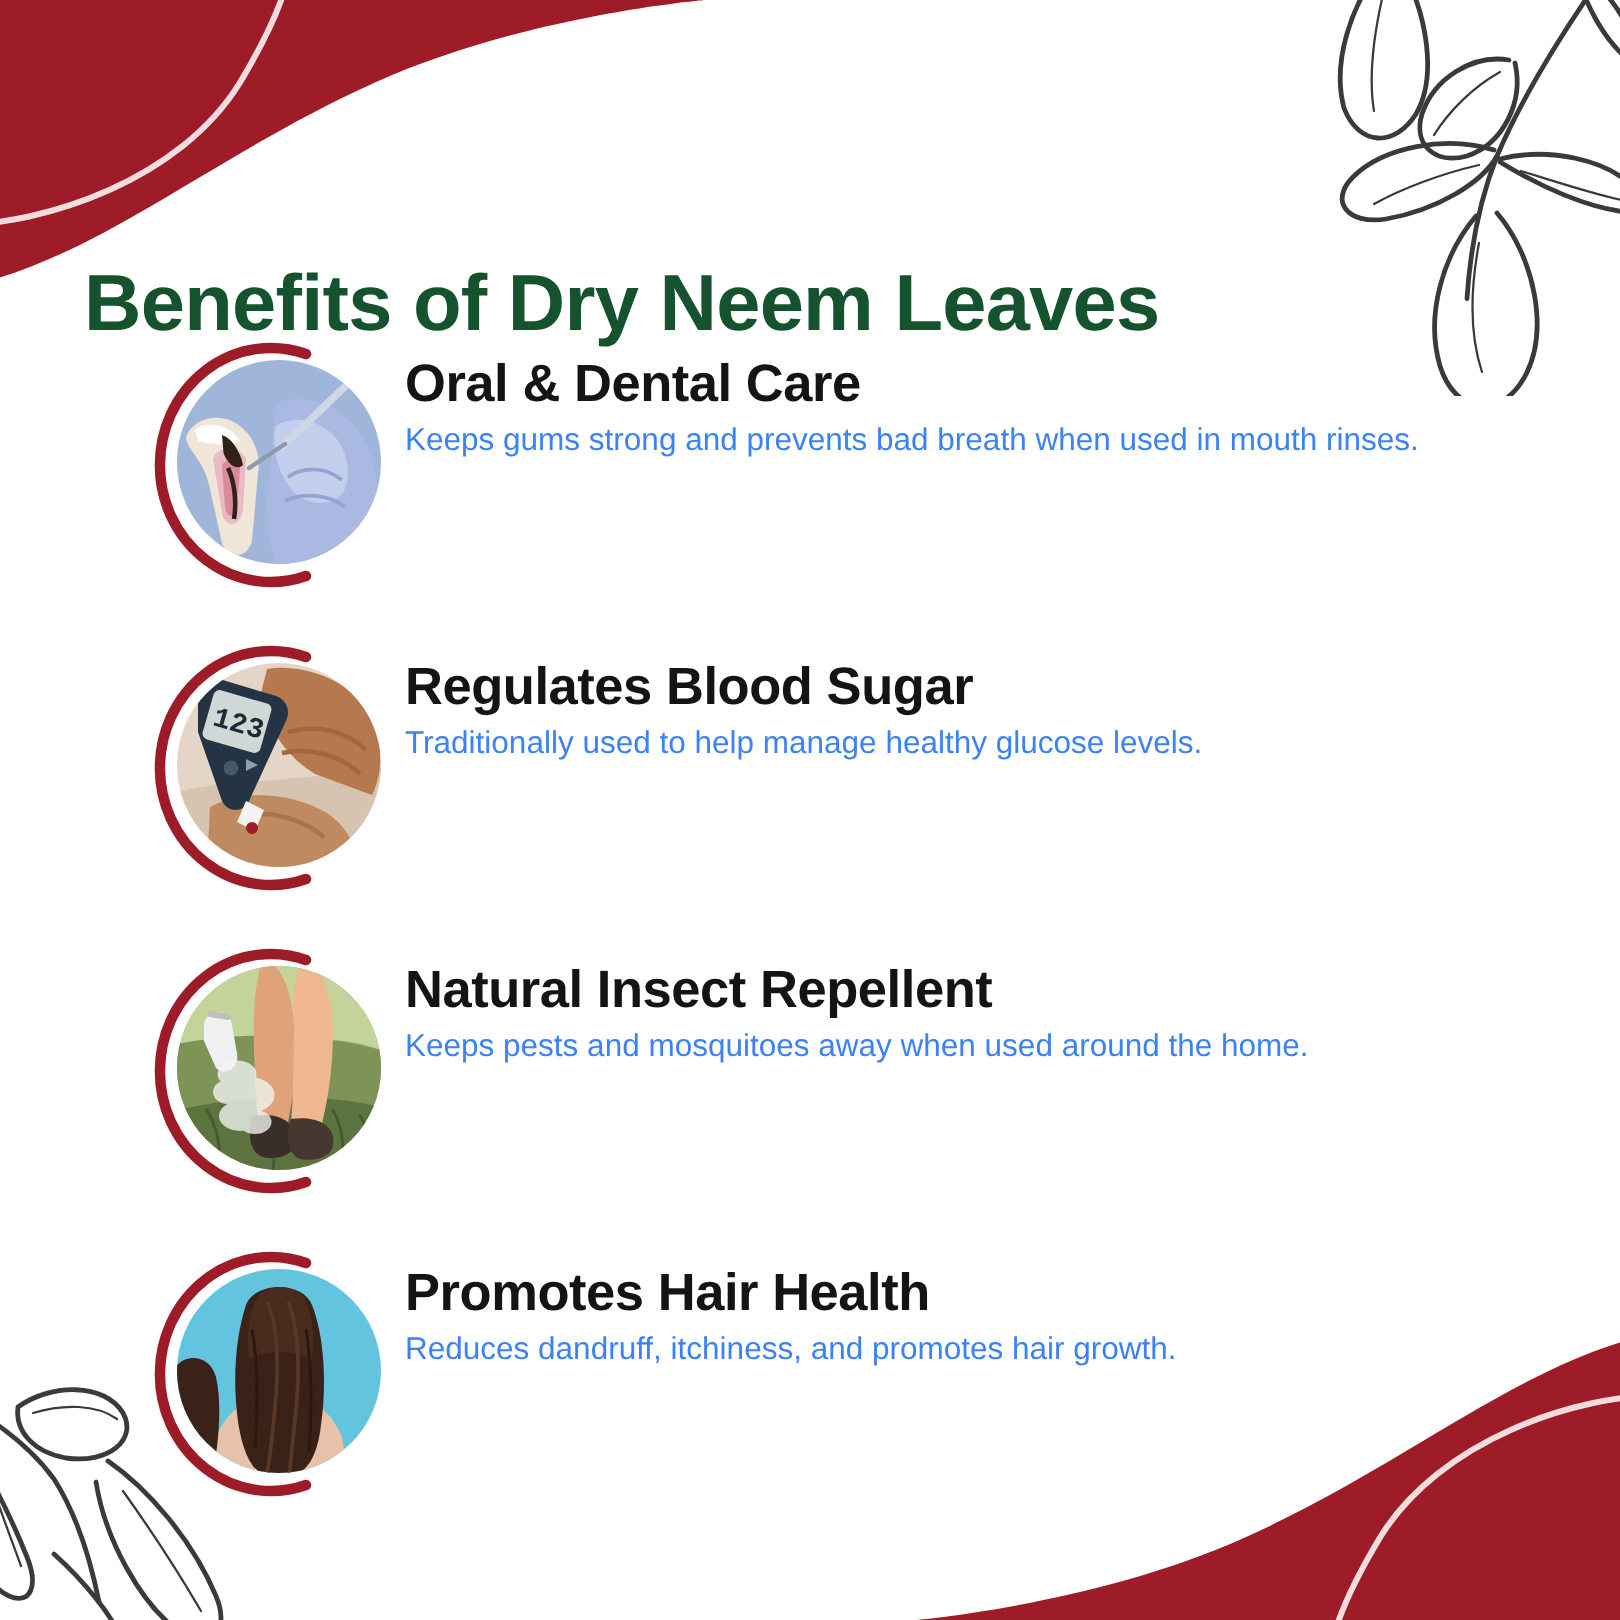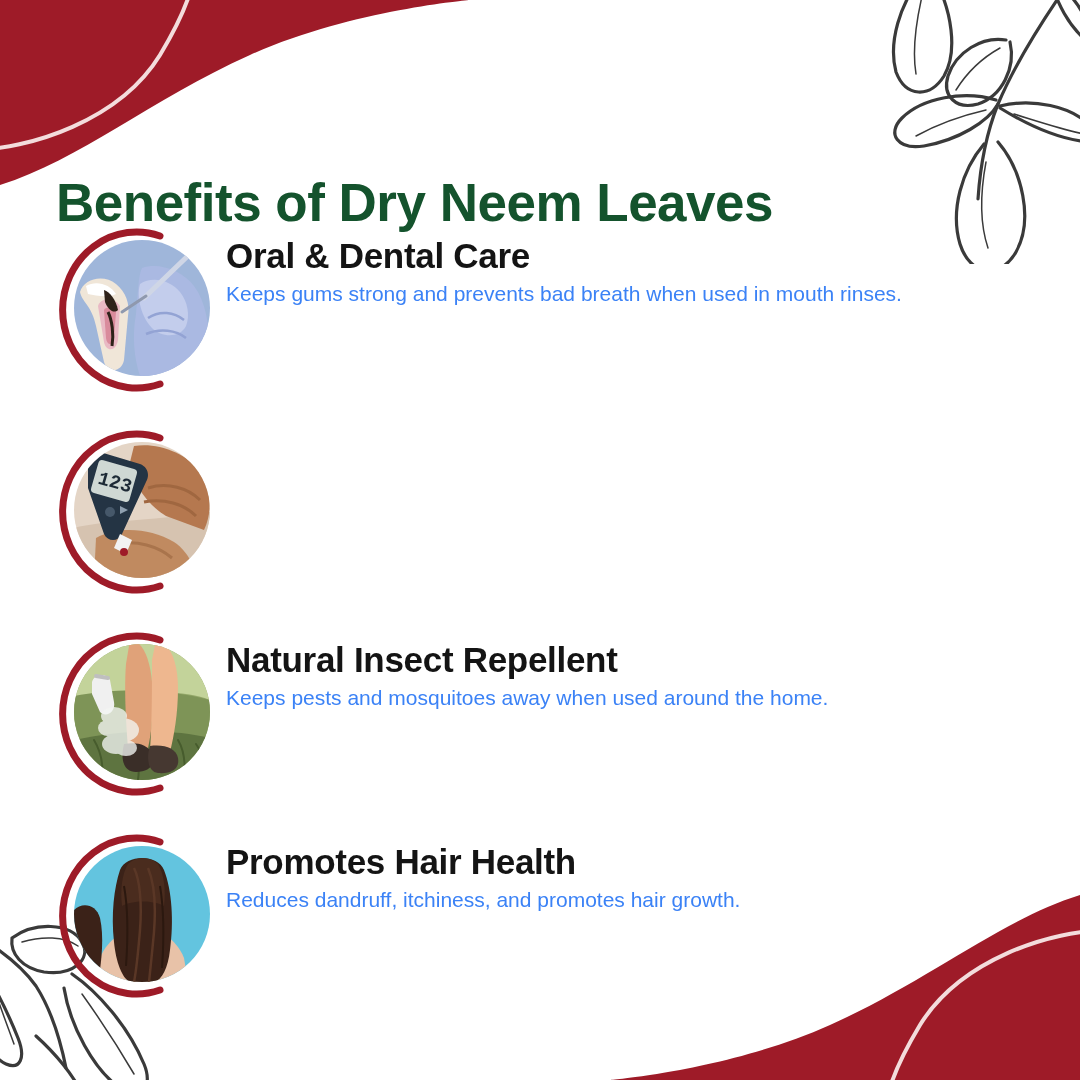--- a/index.html
+++ b/index.html
@@ -42,20 +42,21 @@
     white-space: nowrap;
     margin-top: 48px;
   }
 
   
   #benefit-list {
     position: absolute;
     left: 0;
     top: 224px;
     width: 936px;
+    padding-left: 44px;
   }
 
   .benefit-row {
     position: relative;
     display: flex;
     align-items: flex-start;
     min-height: 150px;
     margin-bottom: 30px;
   }
 
@@ -224,20 +225,24 @@
             <path d="M14,20 C12,14 18,8 26,10 L66,22 C74,25 76,33 72,40 L48,92 C44,100 34,100 30,92 L14,46 Z" fill="#243444"></path>
             <rect x="20" y="22" width="40" height="34" rx="4" transform="rotate(16 40 39)" fill="#cfd8d4"></rect>
             <text x="40" y="46" font-family="'Liberation Mono', monospace" font-size="19" font-weight="bold" fill="#1d2a36" text-anchor="middle" transform="rotate(16 40 44)">123</text>
             <circle cx="36" cy="70" r="5" fill="#46586a"></circle>
             <path d="M46,64 l8,4 l-8,4 Z" fill="#8fa0b0"></path>
 
             <path d="M46,92 L58,98 L52,112 L40,106 Z" fill="#f2f2f2"></path>
             <circle cx="50" cy="110" r="4" fill="#9e1b28"></circle>
           </svg>
         </div>
+      </div>
+      <div class="copy">
+        <p class="benefit-title">Regulates Blood Sugar</p>
+        <p class="benefit-desc">Traditionally used to help manage healthy glucose levels.</p>
       </div>
     </div>
 
     <div class="benefit-row">
       <div class="media">
         <svg class="arc-svg" viewBox="0 0 132 168">
           <path d="M108,10 A74,78 0 1 0 108,158" fill="none" stroke="#9e1b28" stroke-width="7" stroke-linecap="round"></path>
         </svg>
         <div class="photo">
           <svg viewBox="0 0 136 136" preserveAspectRatio="xMidYMid slice">

